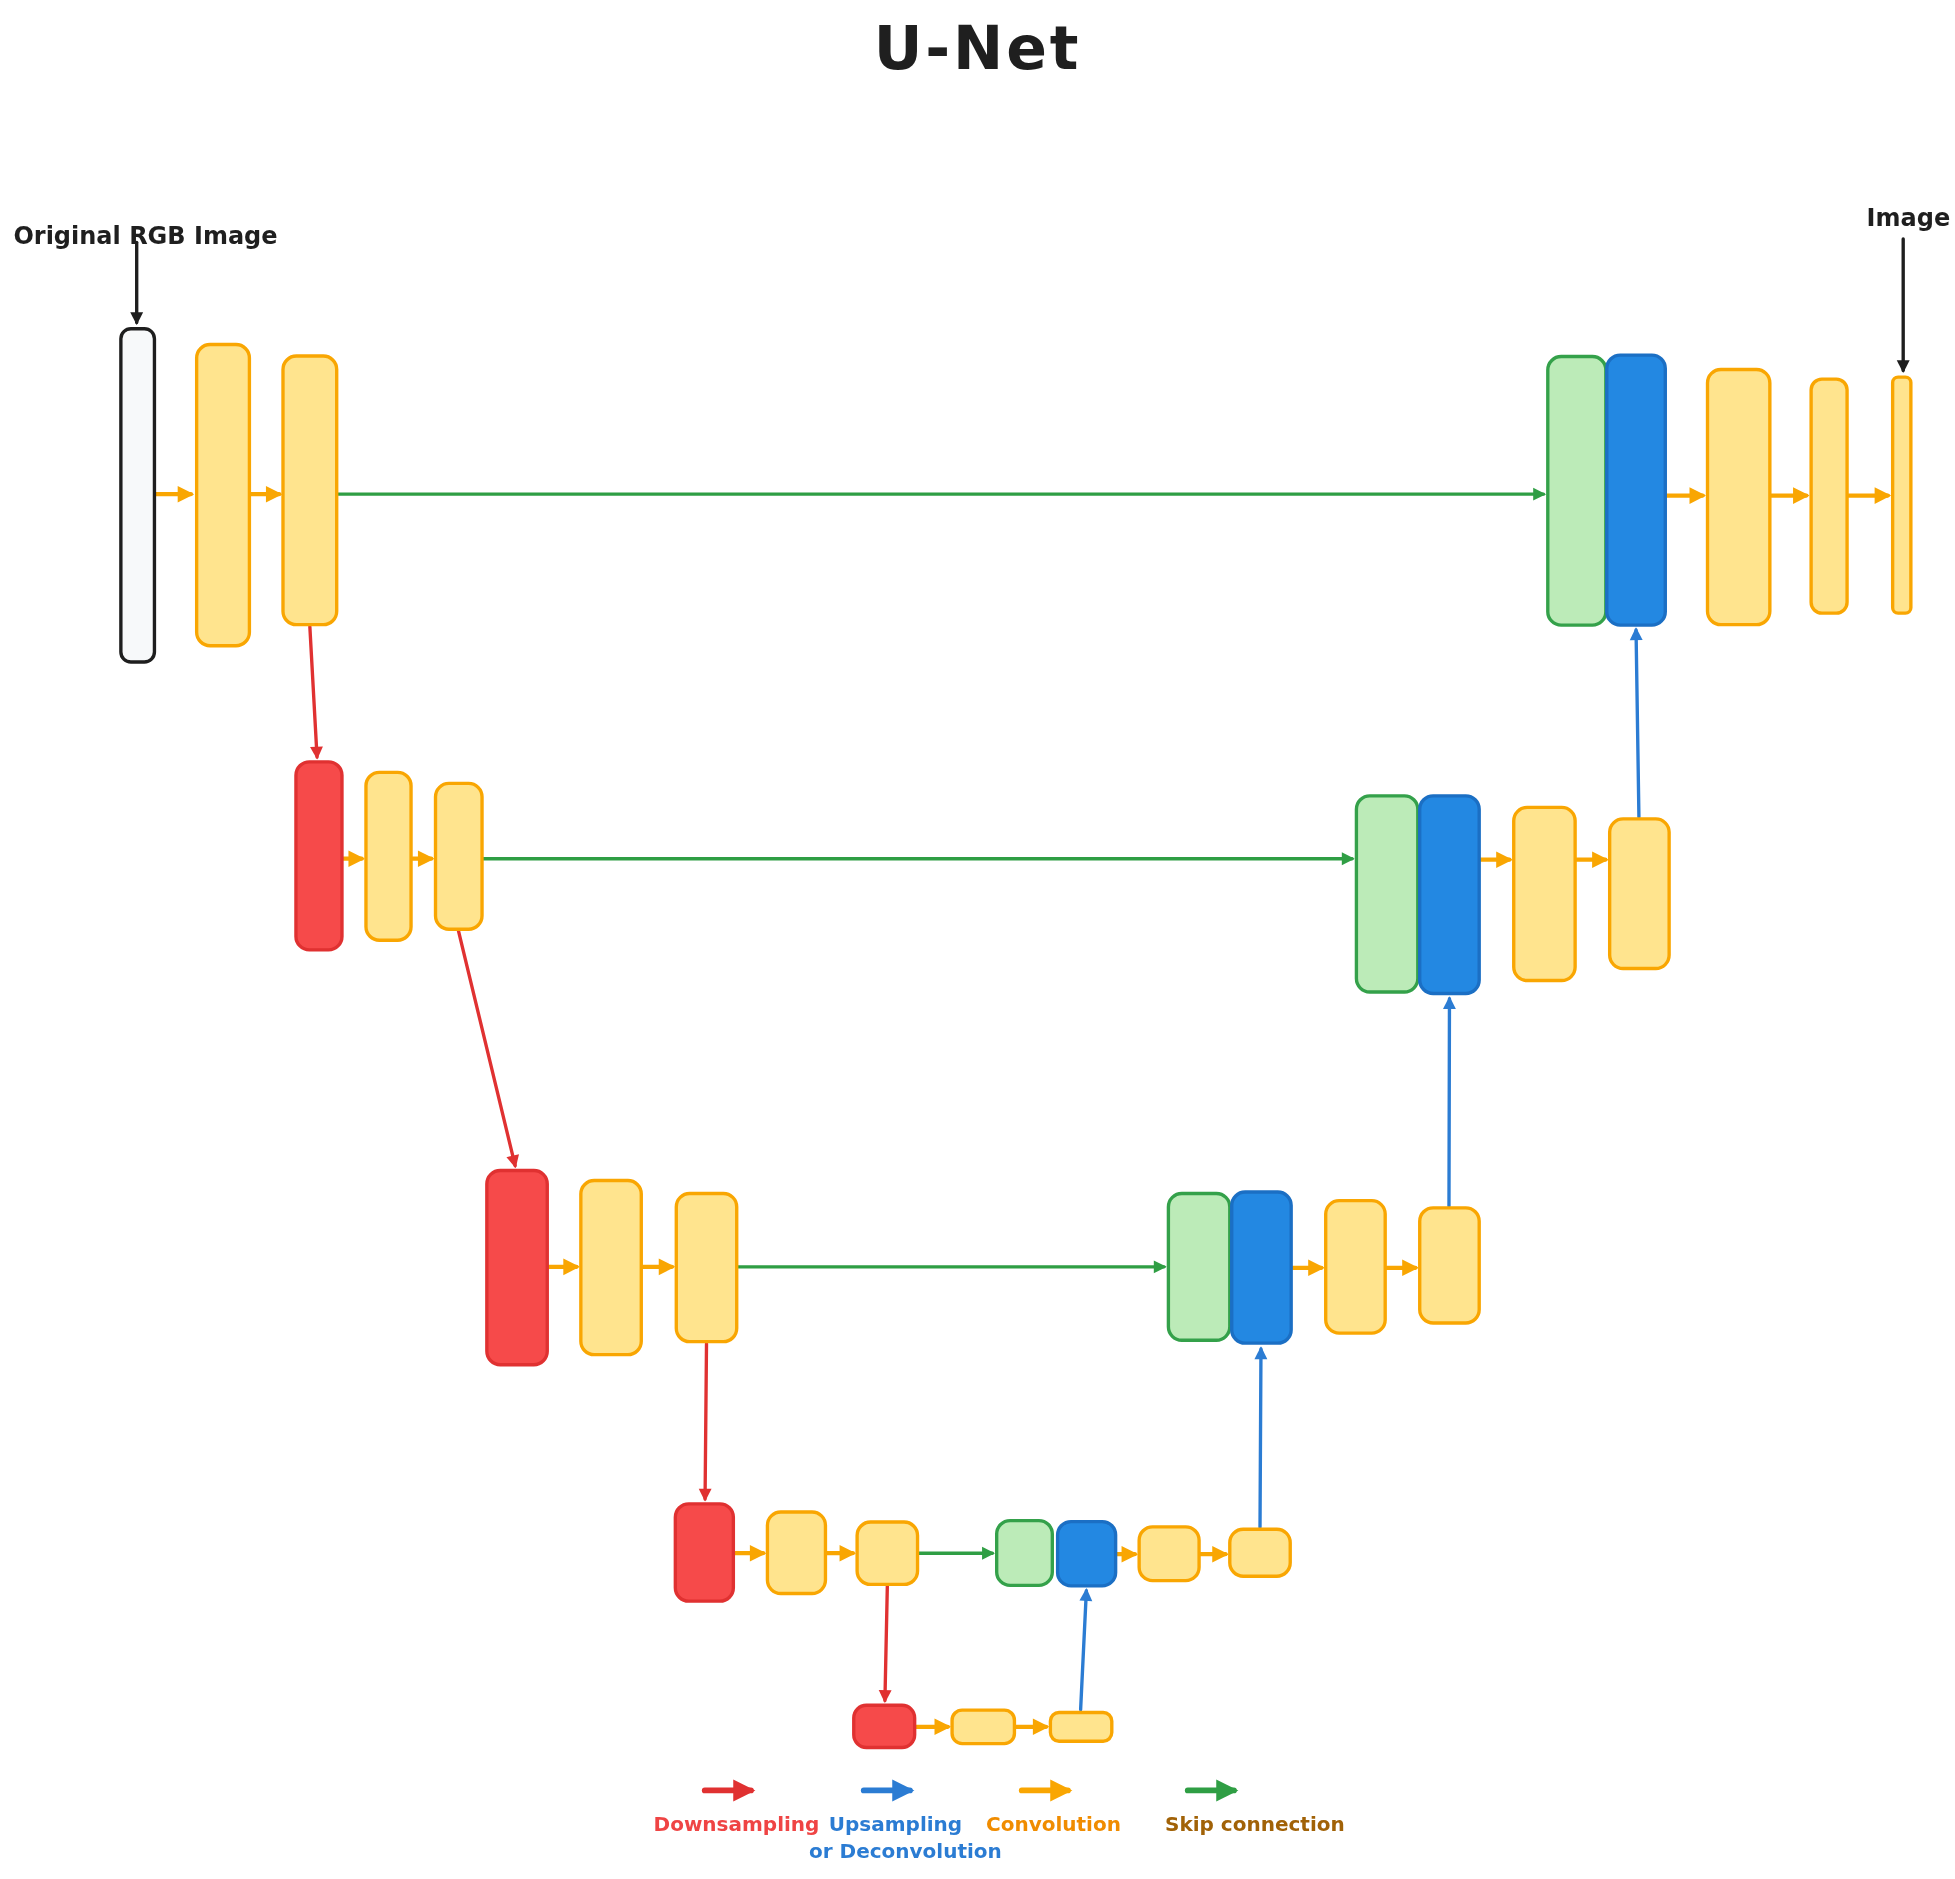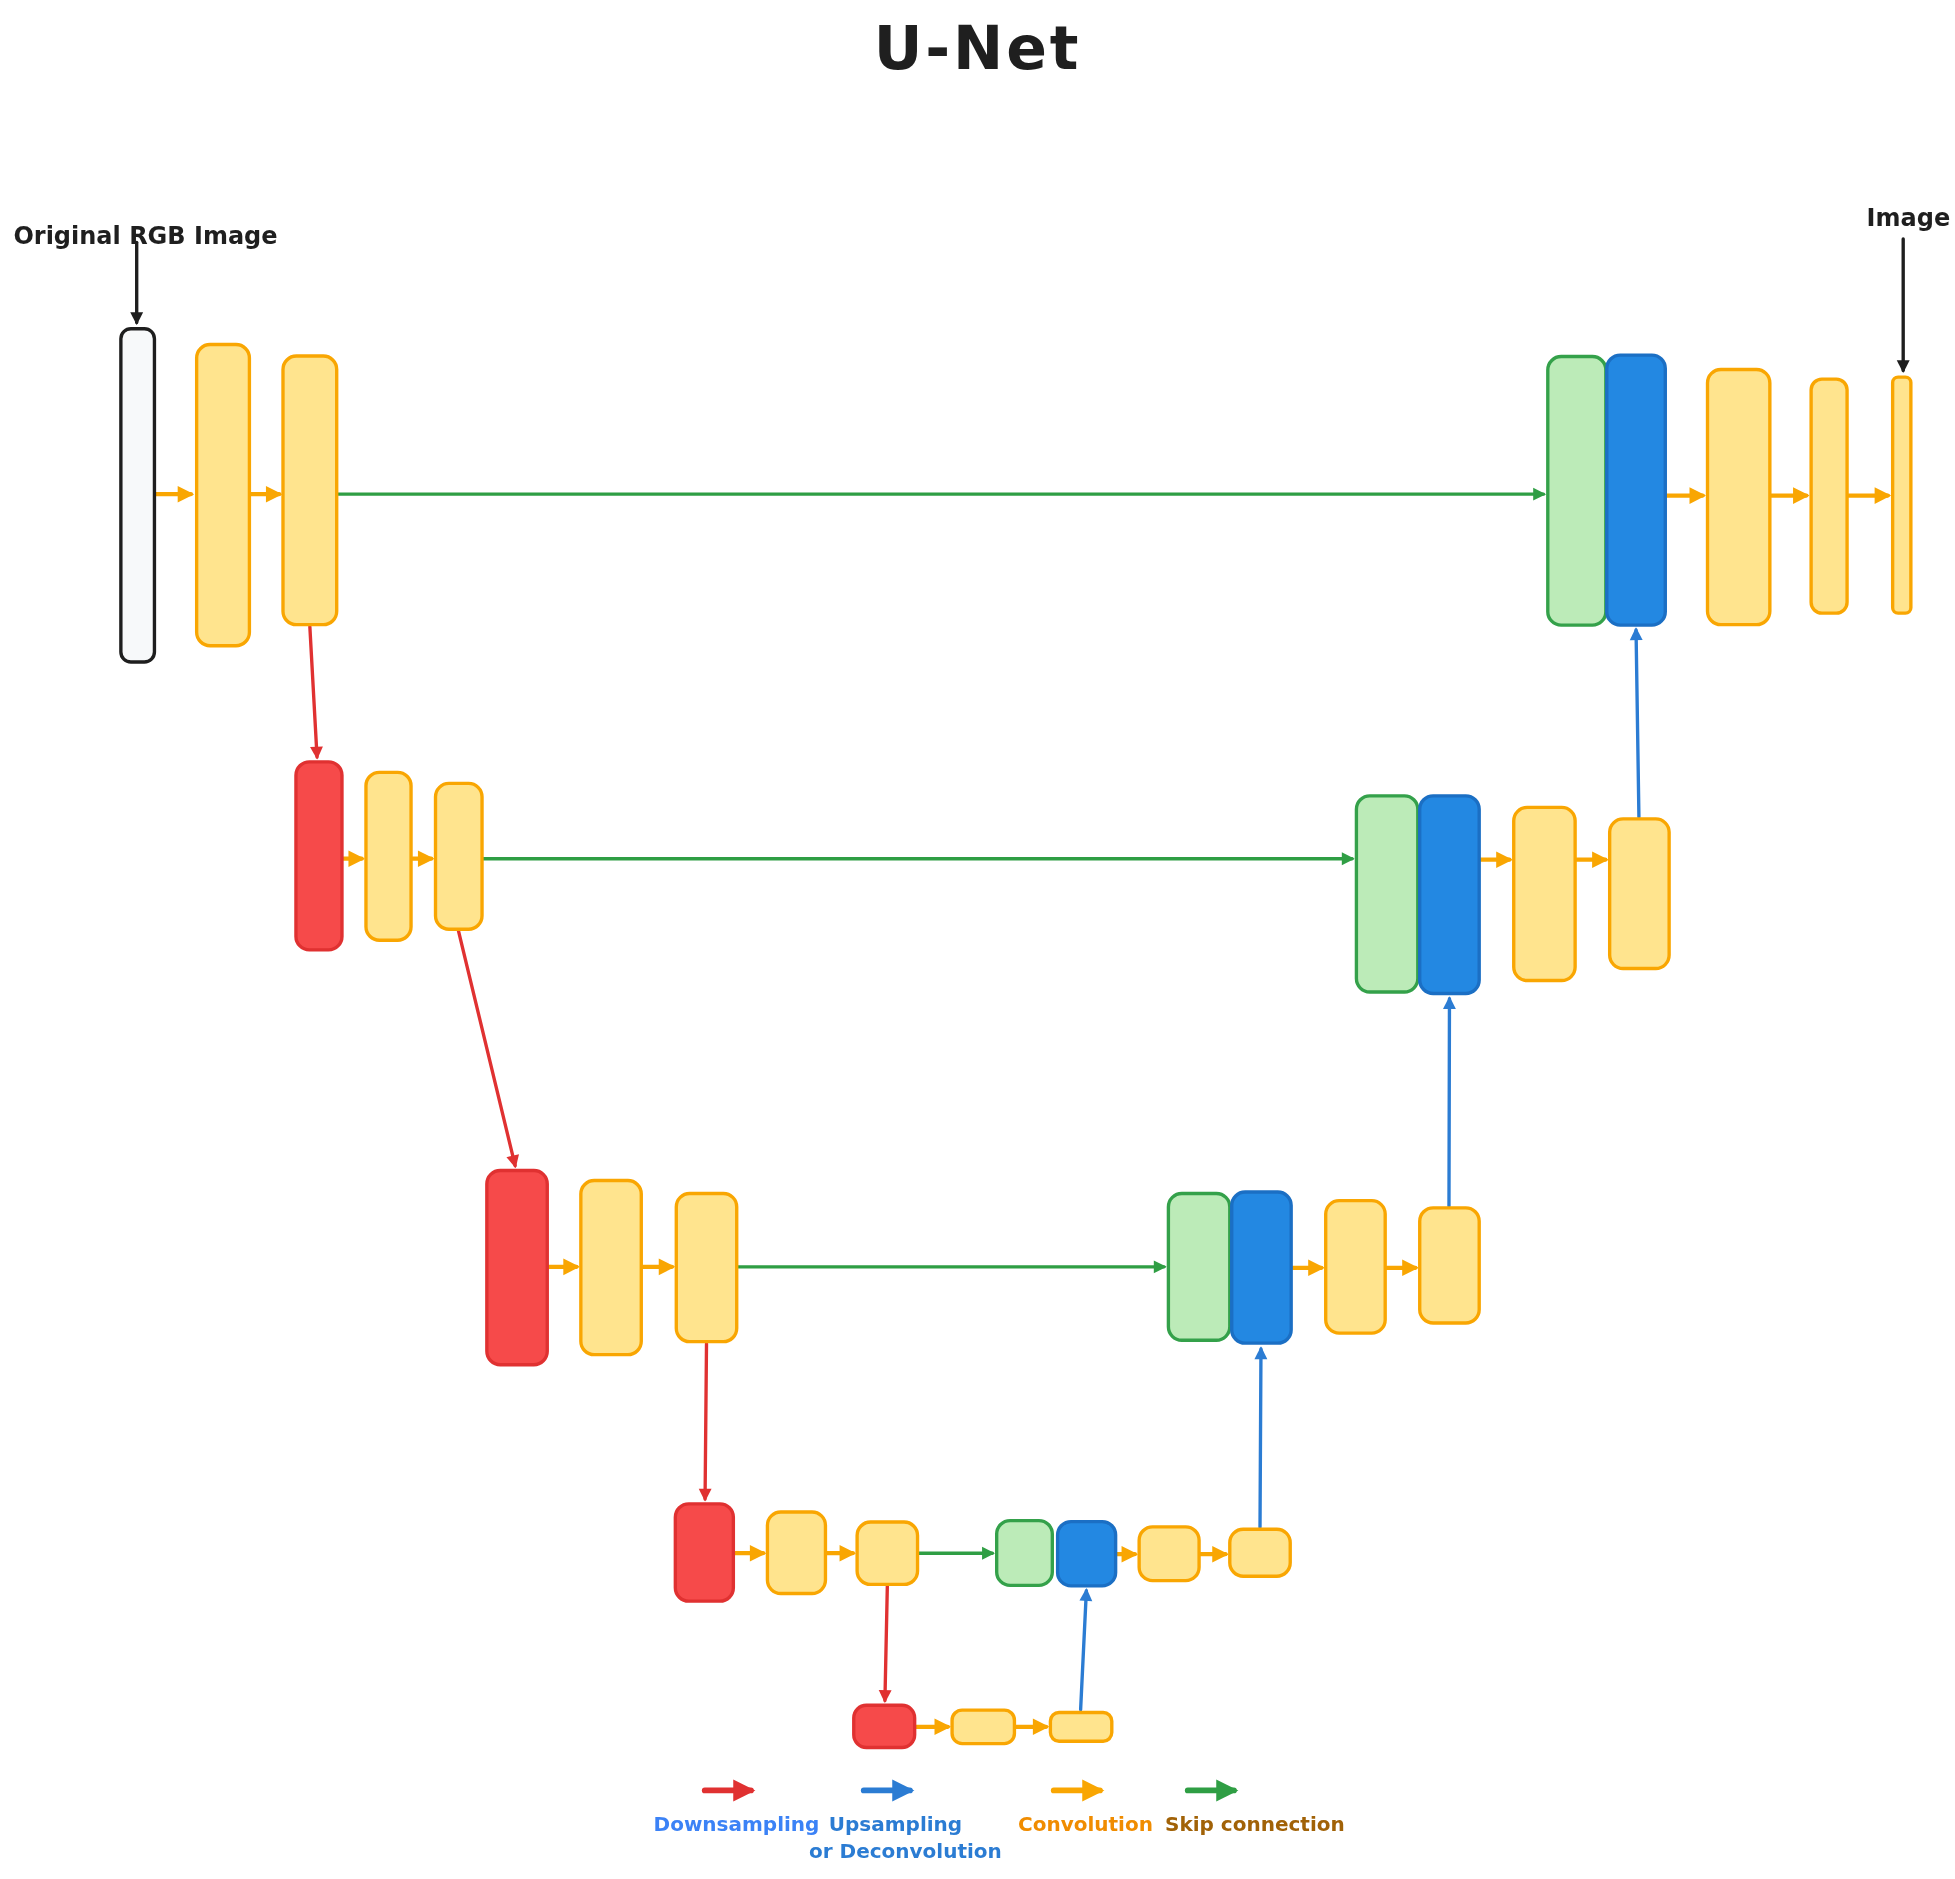--- a/index.html
+++ b/index.html
@@ -49,21 +49,21 @@
   .legend-item .legend-arrow svg { display: block; margin: 0 auto; }
   .legend-label {
     font-size: 20px;
     font-weight: 600;
     line-height: 1.35;
     margin-top: 6.7px;
     white-space: nowrap;
   }
   .lg-down { left: 650px; }
   .lg-up   { left: 809px; }
-  .lg-conv { left: 999px; }
+  .lg-conv { left: 967px; }
   .lg-skip { left: 1133px; }
 </style>
 </head>
 <body>
 
 <div class="canvas">
 
   <h1 class="title">U-Net</h1>
 
   <div class="io-label input-label">Original RGB Image</div>
@@ -153,21 +153,21 @@
       <rect x="1985" y="3565" width="130" height="70" rx="21" fill="#FFE48E" stroke="#F9A602" stroke-width="7"></rect>
       <rect x="2190" y="3570" width="128" height="60" rx="18" fill="#FFE48E" stroke="#F9A602" stroke-width="7"></rect>
     </svg>
 
   <div class="legend-item lg-down">
     <span class="legend-arrow">
         <svg width="77" height="28" viewBox="0 0 160 58">
           <line x1="14" y1="30" x2="110" y2="30" stroke="#E03131" stroke-width="12" stroke-linecap="round" marker-end="url(#m-down)"></line>
         </svg>
       </span>
-    <div class="legend-label" style="color: #3b82f6;">Downsampling</div>
+    <div class="legend-label" style="color: #ef4444;">Downsampling</div>
   </div>
 
   <div class="legend-item lg-up">
     <span class="legend-arrow">
         <svg width="77" height="28" viewBox="0 0 160 58">
           <line x1="14" y1="30" x2="110" y2="30" stroke="#2B7CD3" stroke-width="12" stroke-linecap="round" marker-end="url(#m-up)"></line>
         </svg>
       </span>
     <div class="legend-label" style="color: rgb(43, 124, 211);">
       <span>Upsampling</span><br>

